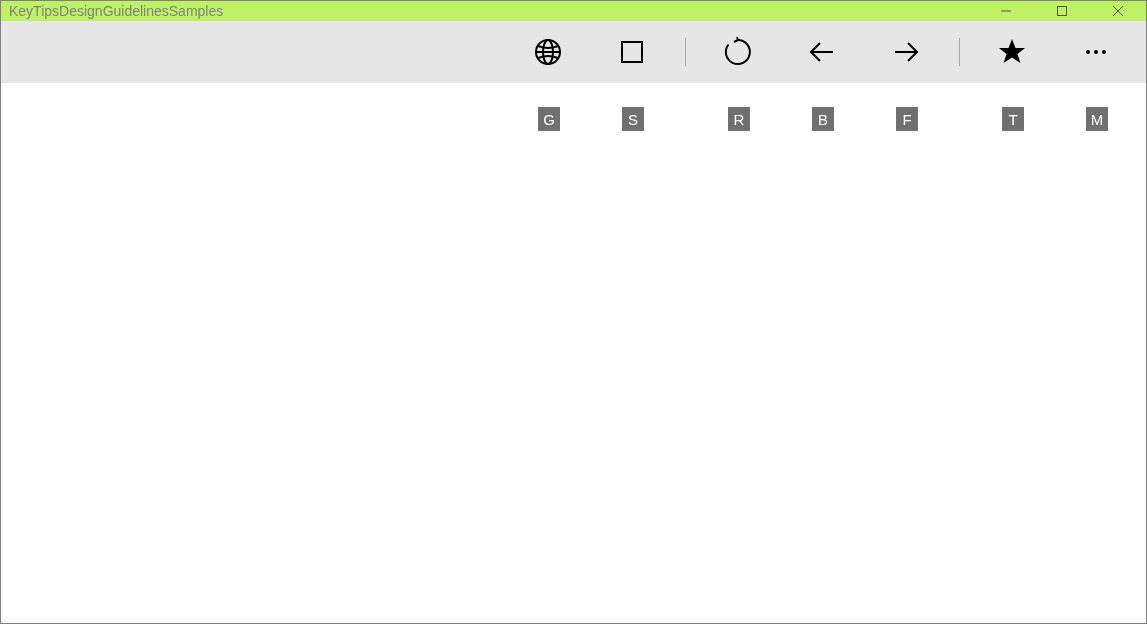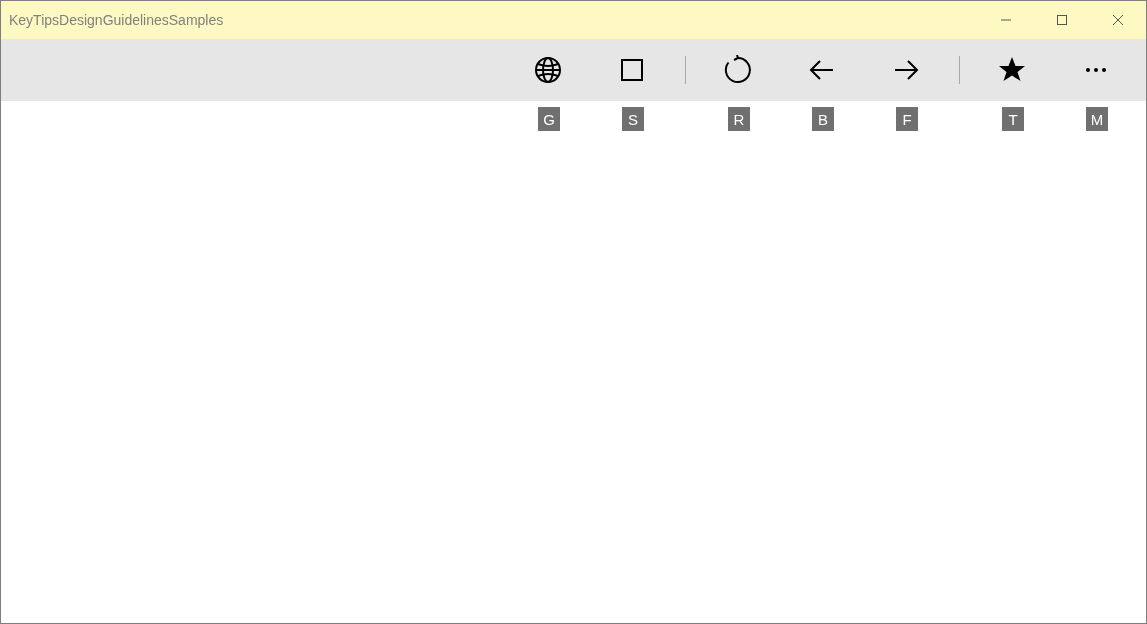--- a/index.html
+++ b/index.html
@@ -6,25 +6,25 @@
   html, body { width: 1147px; height: 624px; font-family: "Segoe UI", Tahoma, sans-serif; background: #fff; }
   .window {
     width: 1147px;
     height: 624px;
     border: 1px solid #7f7f7f;
     background: #ffffff;
     position: relative;
     overflow: hidden;
   }
   .titlebar {
-    height: 38px;
+    height: 20px;
     display: flex;
     align-items: center;
     justify-content: space-between;
-    background: #fef9c3;
+    background: #bef264;
     padding: 0 0 0 8px;
   }
   .titlebar-title {
     color: #808080;
     font-size: 14px;
   }
   .window-controls {
     display: flex;
     height: 100%;
   }

